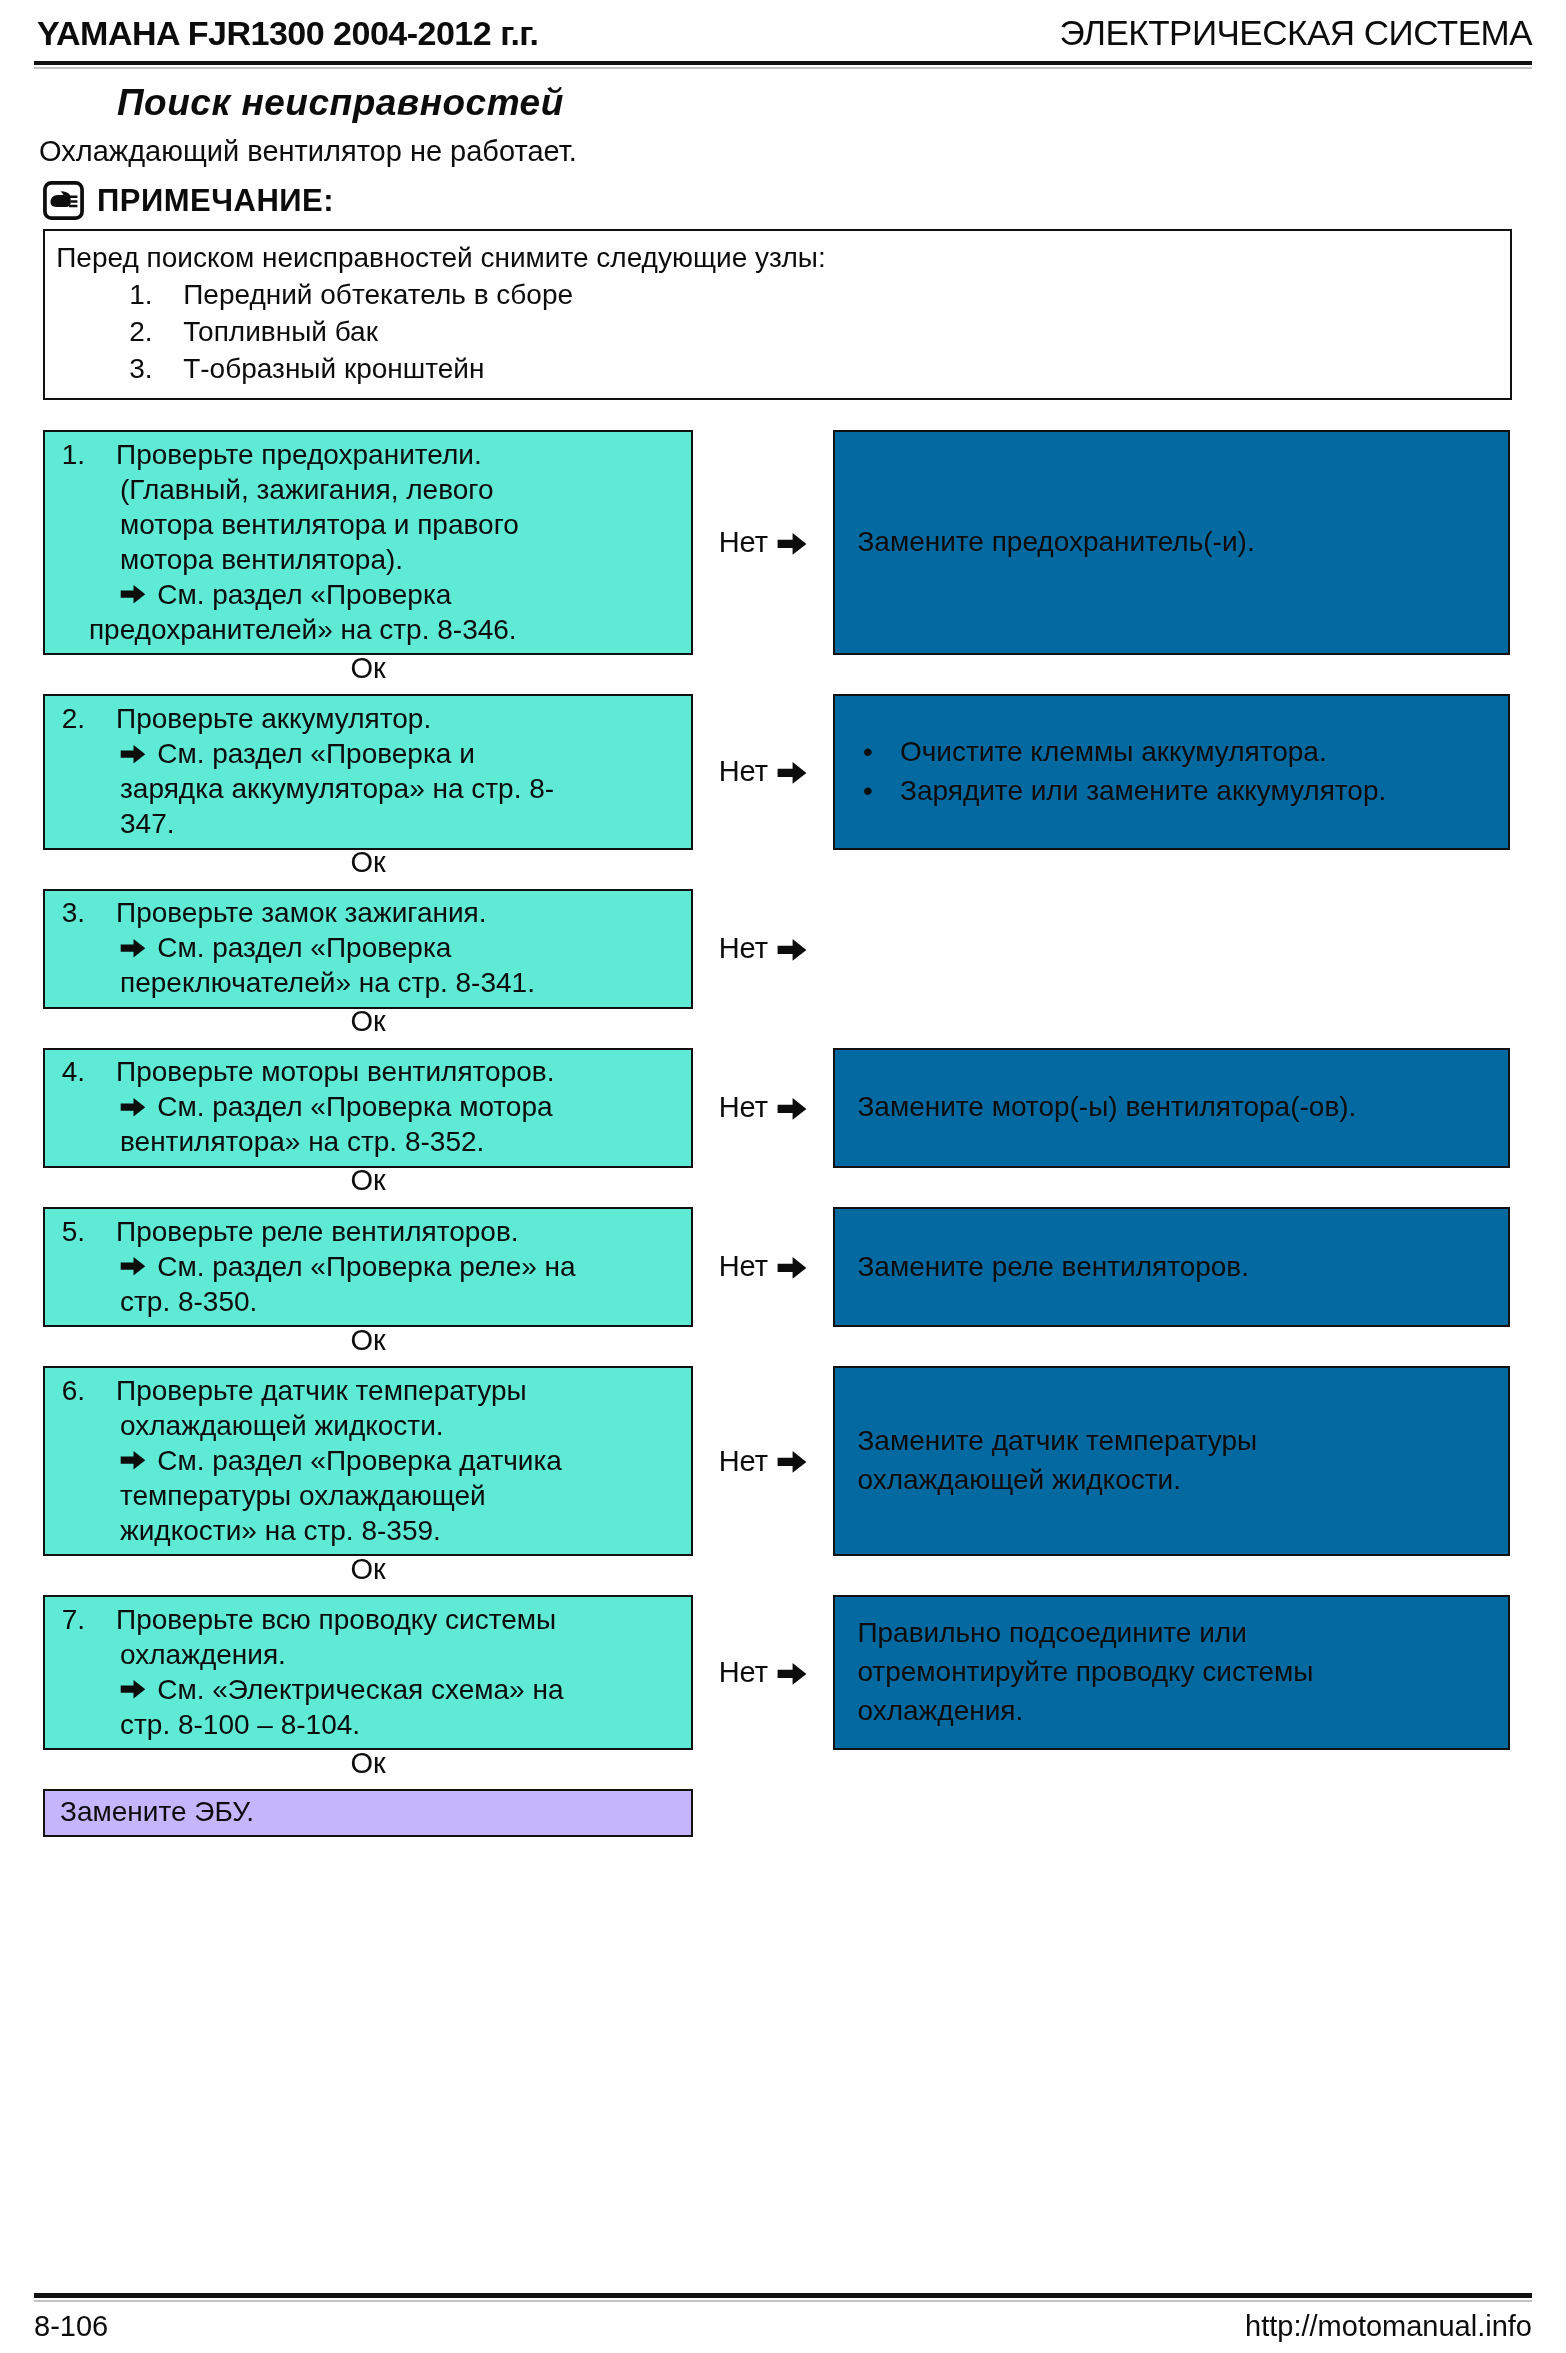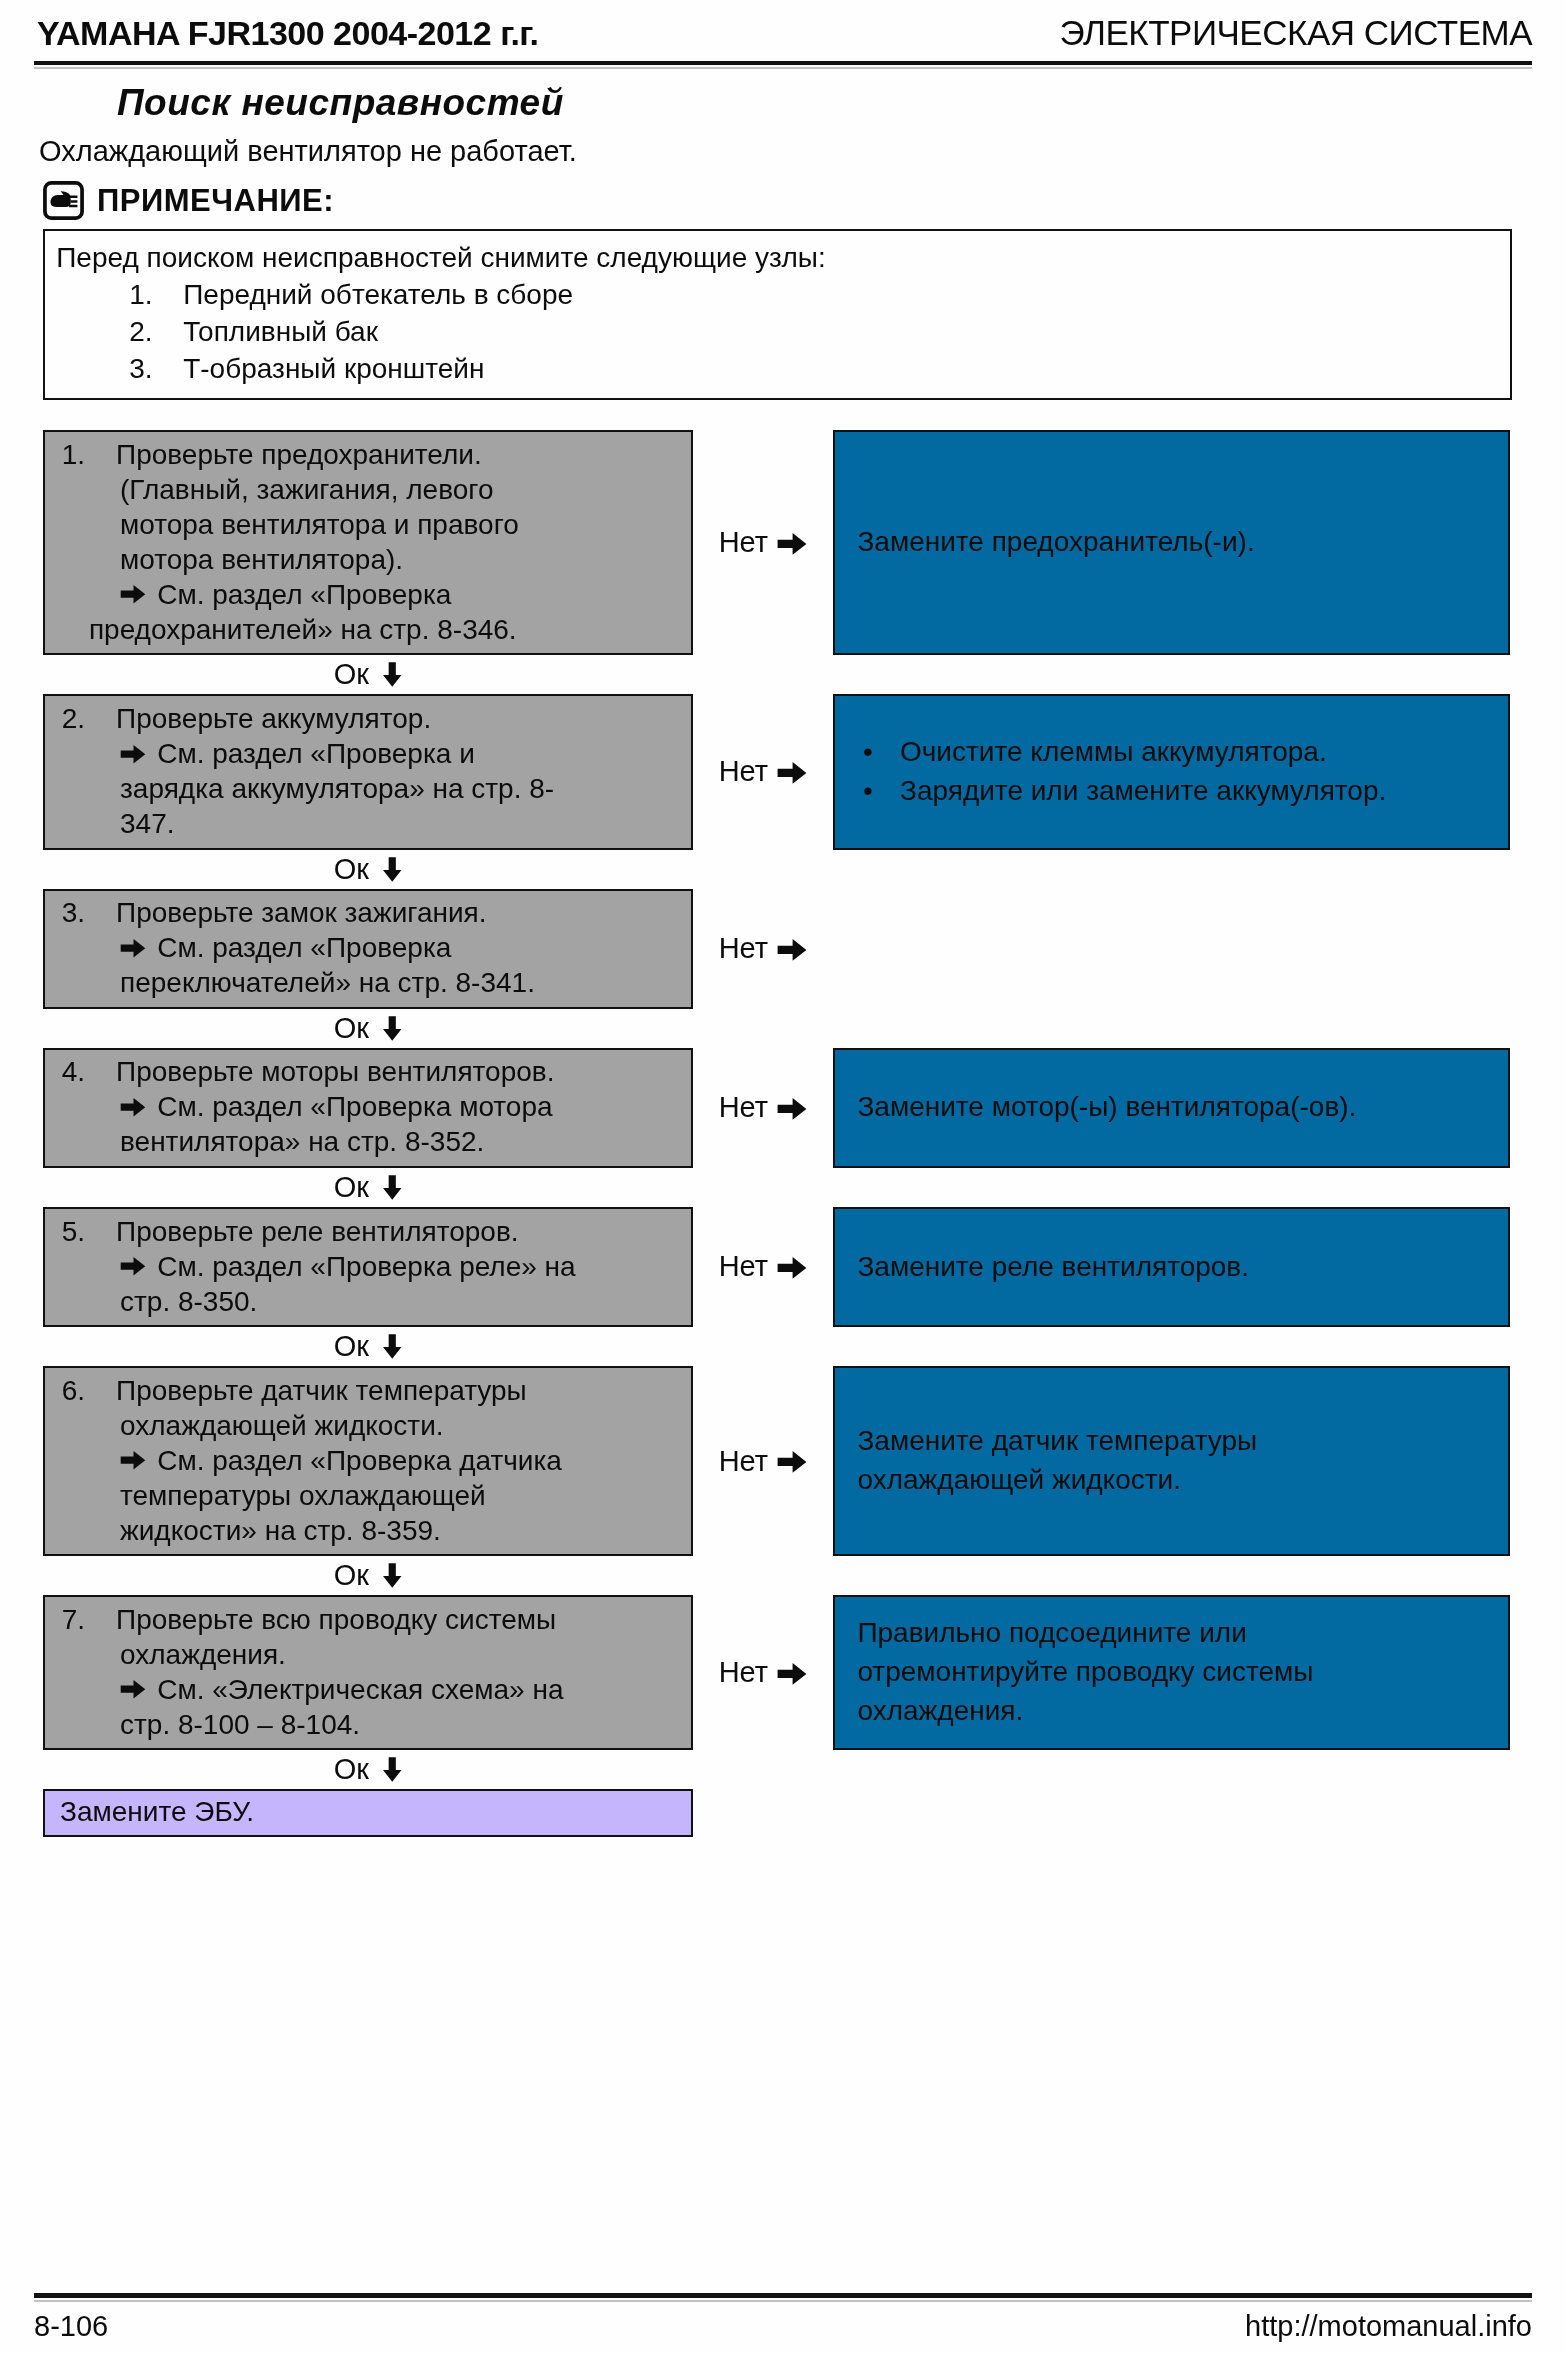--- a/index.html
+++ b/index.html
@@ -31,21 +31,21 @@
     font-size:28px;line-height:37px;
   }
   .note-item{display:flex;white-space:nowrap;}
   .note-item .num{margin-left:73px;width:54px;}
 
   
   .flow{margin:30px 0 0 43px;}
   .flow-row{display:flex;align-items:stretch;}
   .check-box{
     width:650px;box-sizing:border-box;border:2.8px solid #111;
-    padding:4.7px 11.2px 6.5px 13px;font-size:28px;line-height:35px;background:#a3a3a3;
+    padding:4.7px 11.2px 6.5px 13px;font-size:28px;line-height:35px;background:#5eead4;
   }
   .line{white-space:nowrap;}
   .line .num{display:inline-block;width:58px;padding-left:3.7px;box-sizing:border-box;}
   .line-indent{padding-left:62px;}
   .line-flush{padding-left:1.9px;margin-left:29px;}
   .see-arrow{margin-right:11.2px;transform:translateY(0.9px);}
 
   .no-col{width:140px;display:flex;align-items:center;justify-content:center;gap:9.3px;font-size:29px;}
   .no-col svg{transform:translateY(0.9px);}
 
@@ -54,21 +54,21 @@
     display:flex;flex-direction:column;justify-content:center;
     padding:9.3px 18.6px 11.2px 22.4px;font-size:28px;line-height:39px;
   }
   .res-line{white-space:nowrap;}
   .bullet-item{display:flex;white-space:nowrap;padding-left:5.6px;}
   .bullet-item .dot{width:37px;}
 
   .ok-row{
     width:650px;height:39px;box-sizing:border-box;
     display:flex;justify-content:center;align-items:center;gap:13px;
-    font-size:29px;padding:14px 0;
+    font-size:29px;padding:14px 0;flex-direction:column;
   }
   .final-box{
     width:650px;box-sizing:border-box;border:2.8px solid #111;background:#c4b5fd;
     font-size:28px;line-height:35px;padding:2.8px 11.2px 5.6px 15px;white-space:nowrap;
   }
 
   
   .footer{position:absolute;left:34px;right:34px;bottom:11px;}
   .footer .bar{height:4.7px;background:#111;}
   .footer .shadow{height:1.9px;background:#c2c2c2;margin-top:1.9px;}

